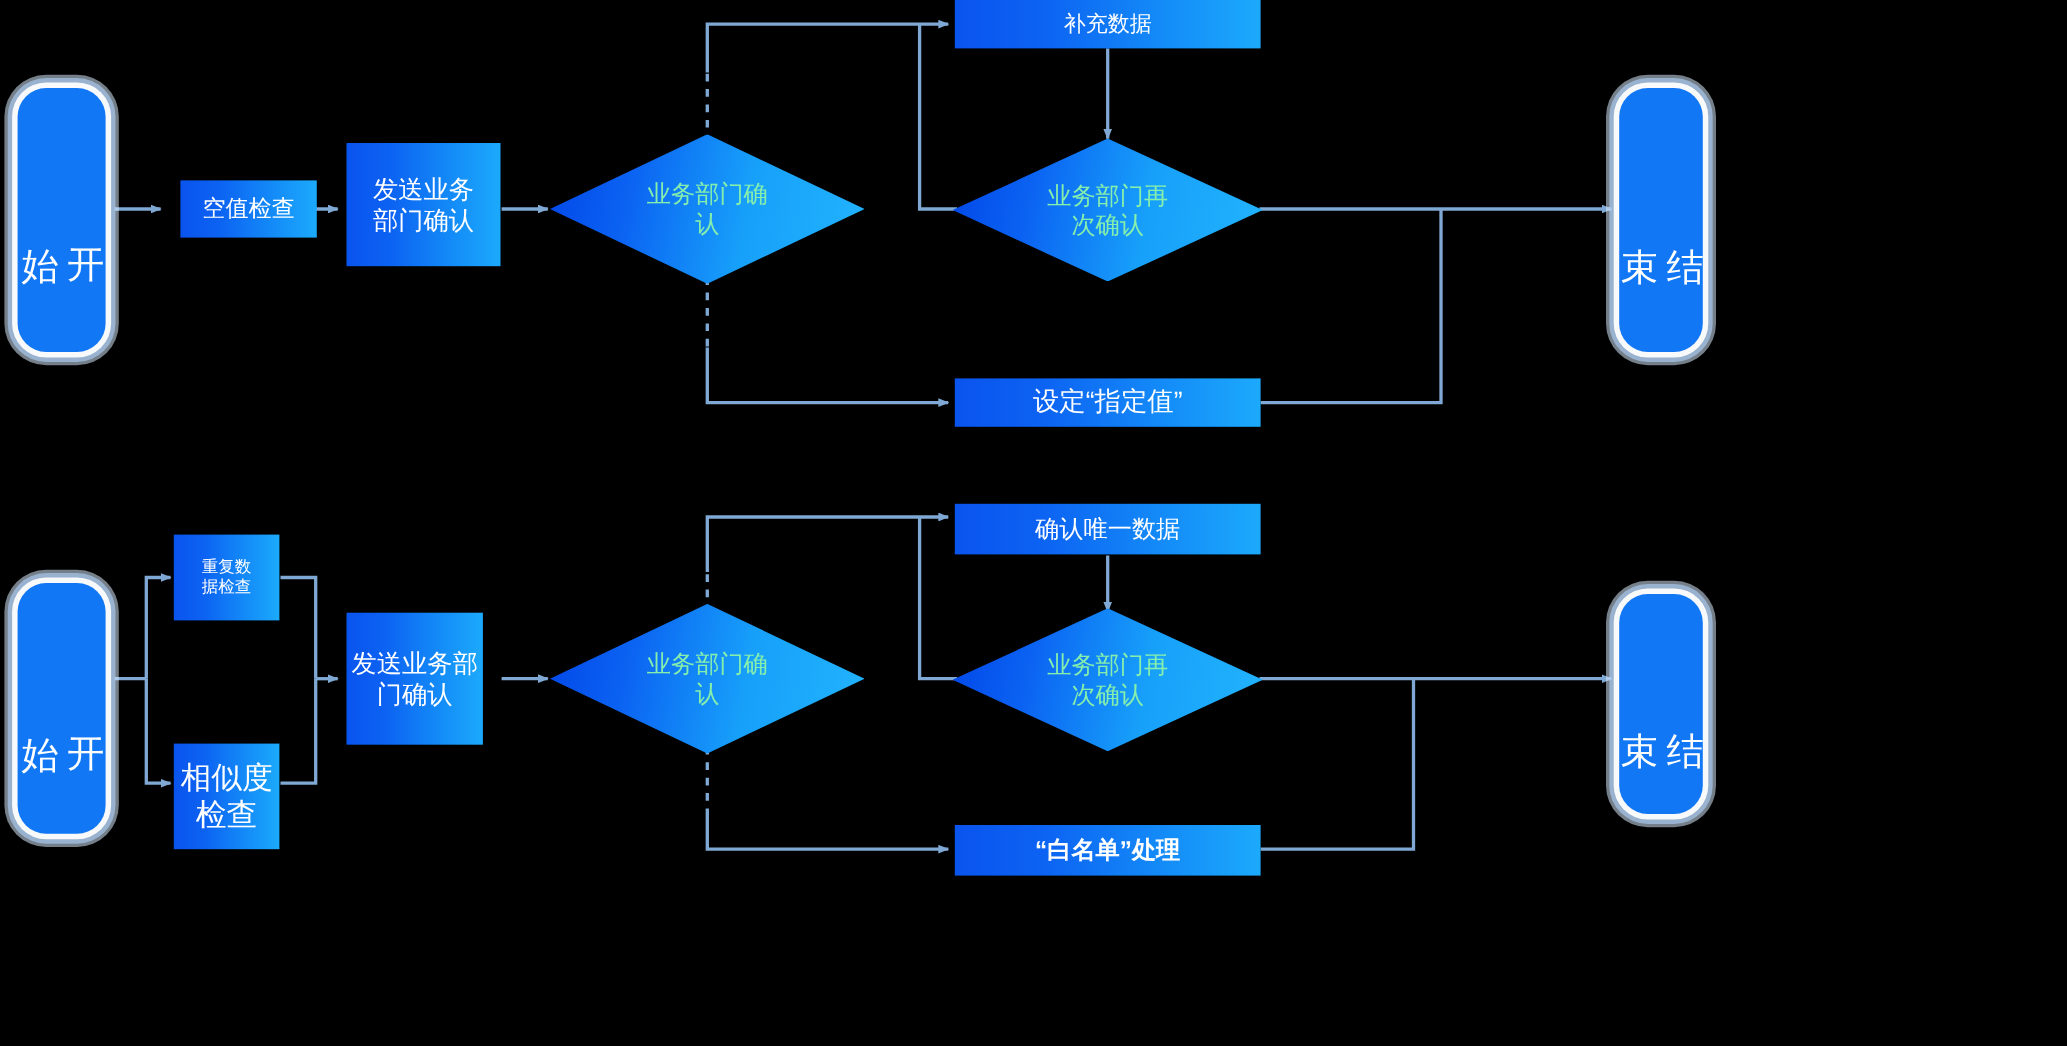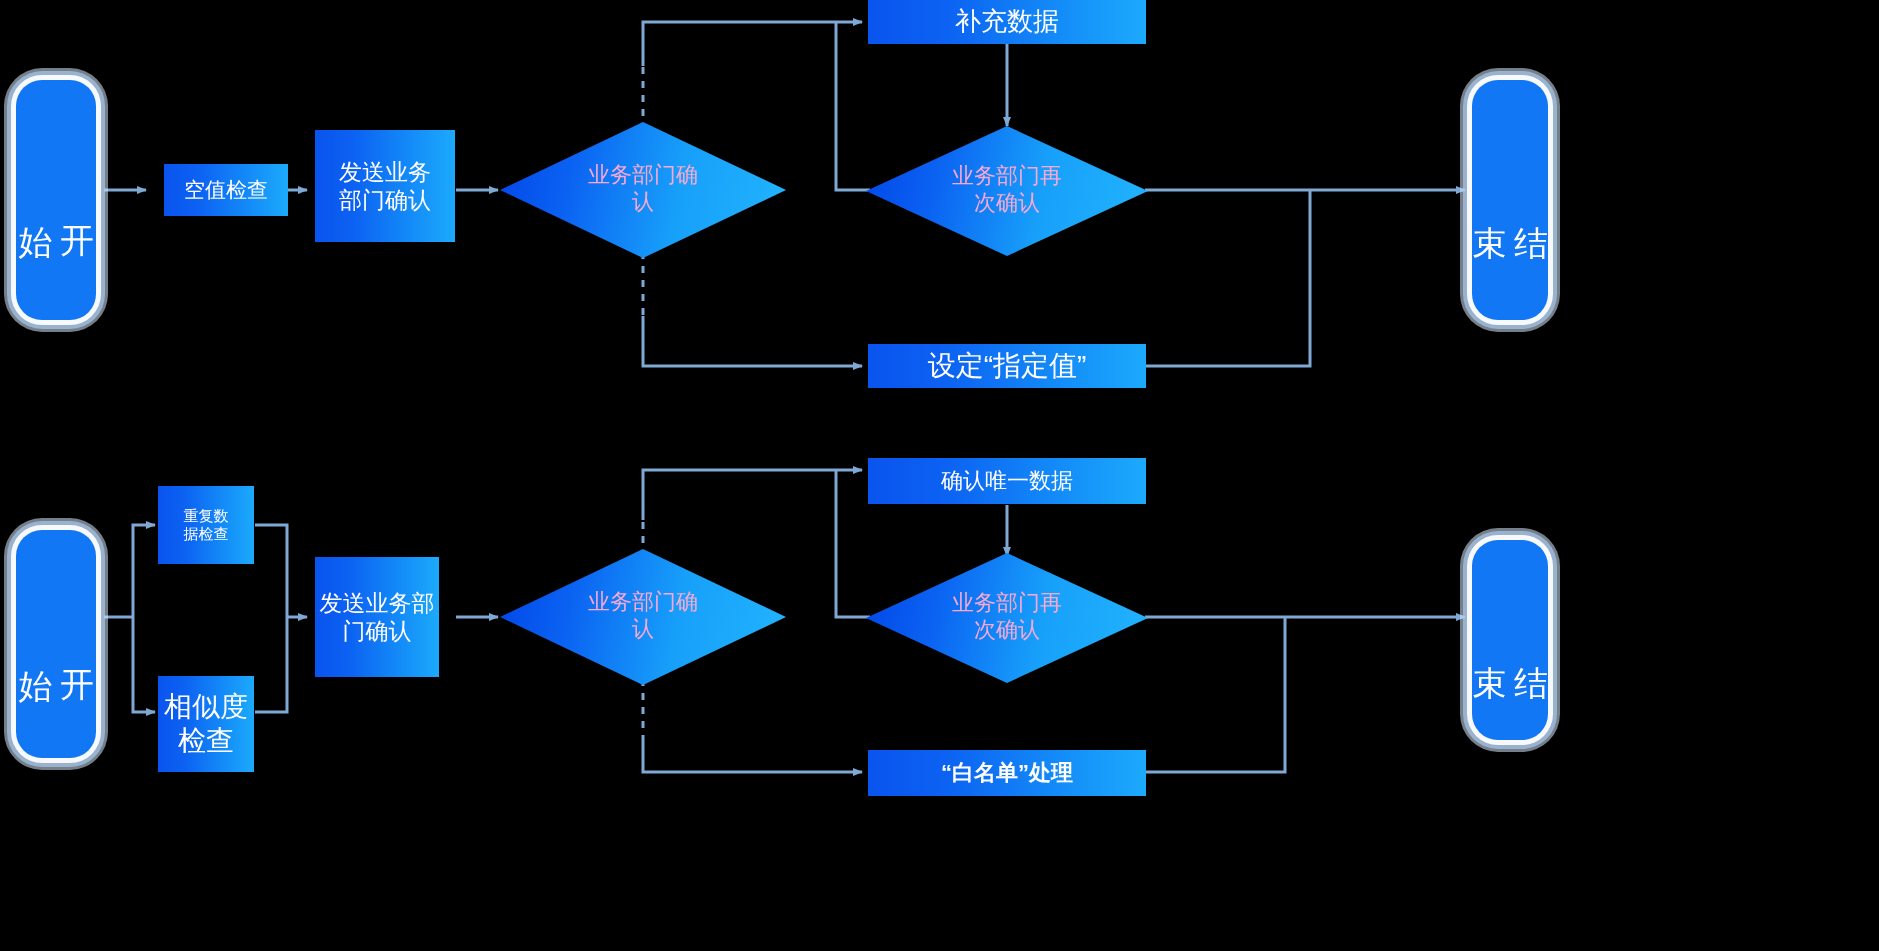--- a/index.html
+++ b/index.html
@@ -23,22 +23,22 @@
                    0 0 0 9px rgba(168,200,236,.70),
                    0 0 0 12px rgba(214,232,250,.55);}
   .term .vtxt{writing-mode:vertical-rl;text-orientation:upright;letter-spacing:2px;}
 
   
   .diamond{position:absolute;}
   .diamond .shape{position:absolute;inset:0;
      background:linear-gradient(100deg,#0246E8 0%,#0B63F2 26%,#17A0FA 62%,#22B4FD 100%);
      clip-path:polygon(50% 0,100% 50%,50% 100%,0 50%);}
   .diamond .lbl{position:absolute;inset:0;display:flex;align-items:center;
-     justify-content:center;color:#f9a8d4;text-align:center;white-space:pre-line;
-     line-height:1.24;font-family:Liberation Mono, monospace;}
+     justify-content:center;color:#86efac;text-align:center;white-space:pre-line;
+     line-height:1.24;}
 </style>
 </head>
 <body>
 
 <div id="stage">
 
   <svg class="wires" viewBox="0 0 1879 951">
     <defs>
       <marker id="ah" markerWidth="10" markerHeight="8" refX="9" refY="4" orient="auto" markerUnits="userSpaceOnUse">
         <path d="M0,0 L10,4 L0,8 z" fill="#7FA9D4"></path>
@@ -102,31 +102,31 @@
     <span>发送业务
 部门确认</span>
   </div>
 
   <div class="diamond" style="left:500px;top:122px;width:286px;height:136px;">
     <div class="shape"></div>
     <div class="lbl" style="font-size:22px;">业务部门确
 认</div>
   </div>
 
-  <div class="node proc" style="left:868px;top:0px;width:278px;height:44px;font-size:26px;">
+  <div class="node proc" style="left:868px;top:0px;width:278px;height:44px;font-size:20px;">
     <span>补充数据</span>
   </div>
 
   <div class="diamond" style="left:866px;top:126px;width:282px;height:130px;">
     <div class="shape"></div>
     <div class="lbl" style="font-size:22px;">业务部门再
 次确认</div>
   </div>
 
-  <div class="node proc" style="left:868px;top:344px;width:278px;height:44px;font-size:28px;">
+  <div class="node proc" style="left:868px;top:344px;width:278px;height:44px;font-size:24px;">
     <span>设定“指定值”</span>
   </div>
 
   <div class="node term" style="left:1472px;top:80px;width:76px;height:240px;font-size:34px;">
     <span class="vtxt">结
 束</span>
   </div>
 
   <div class="node term" style="left:16px;top:530px;width:80px;height:228px;font-size:34px;">
     <span class="vtxt">开

